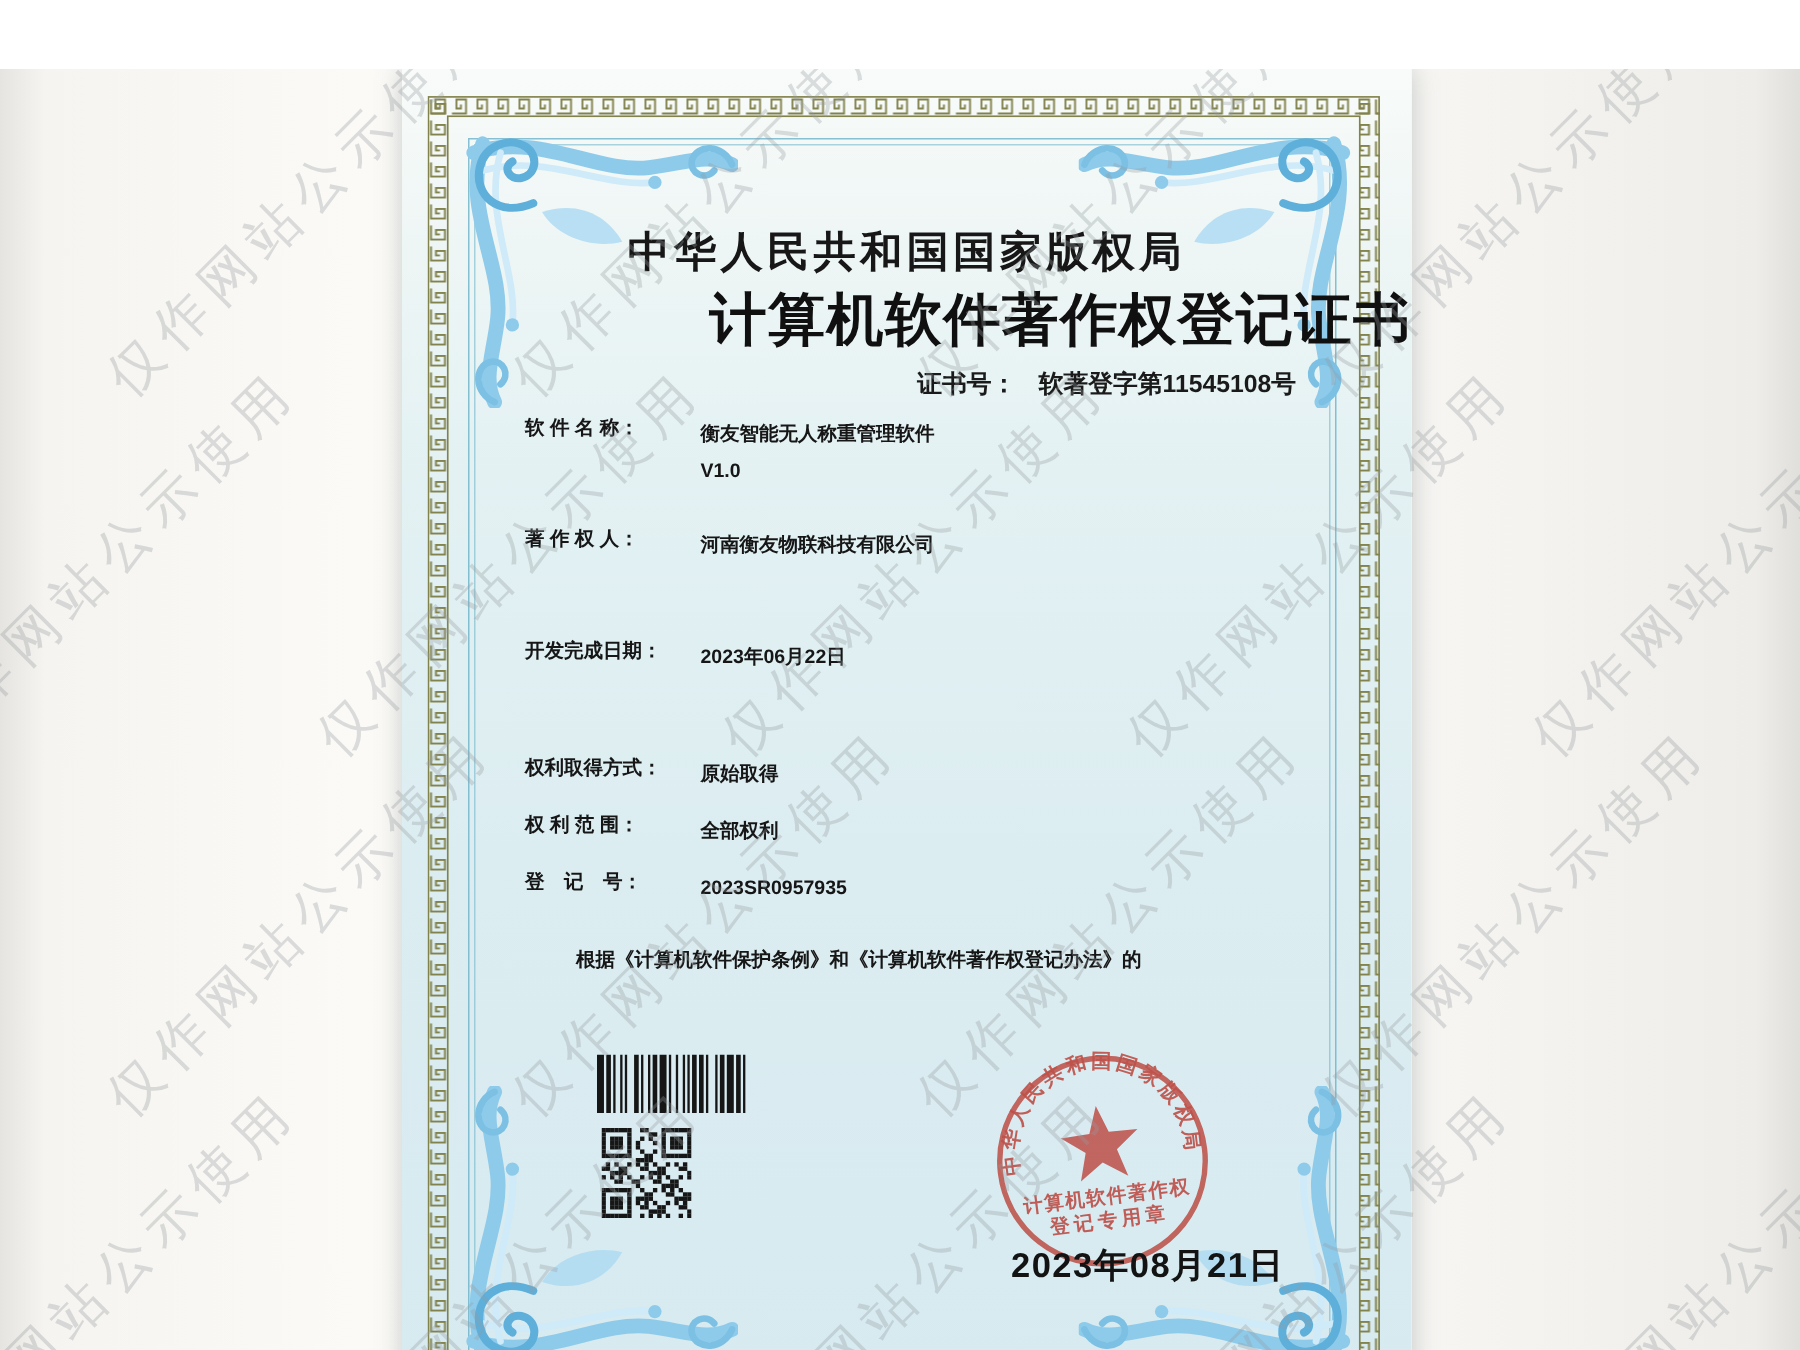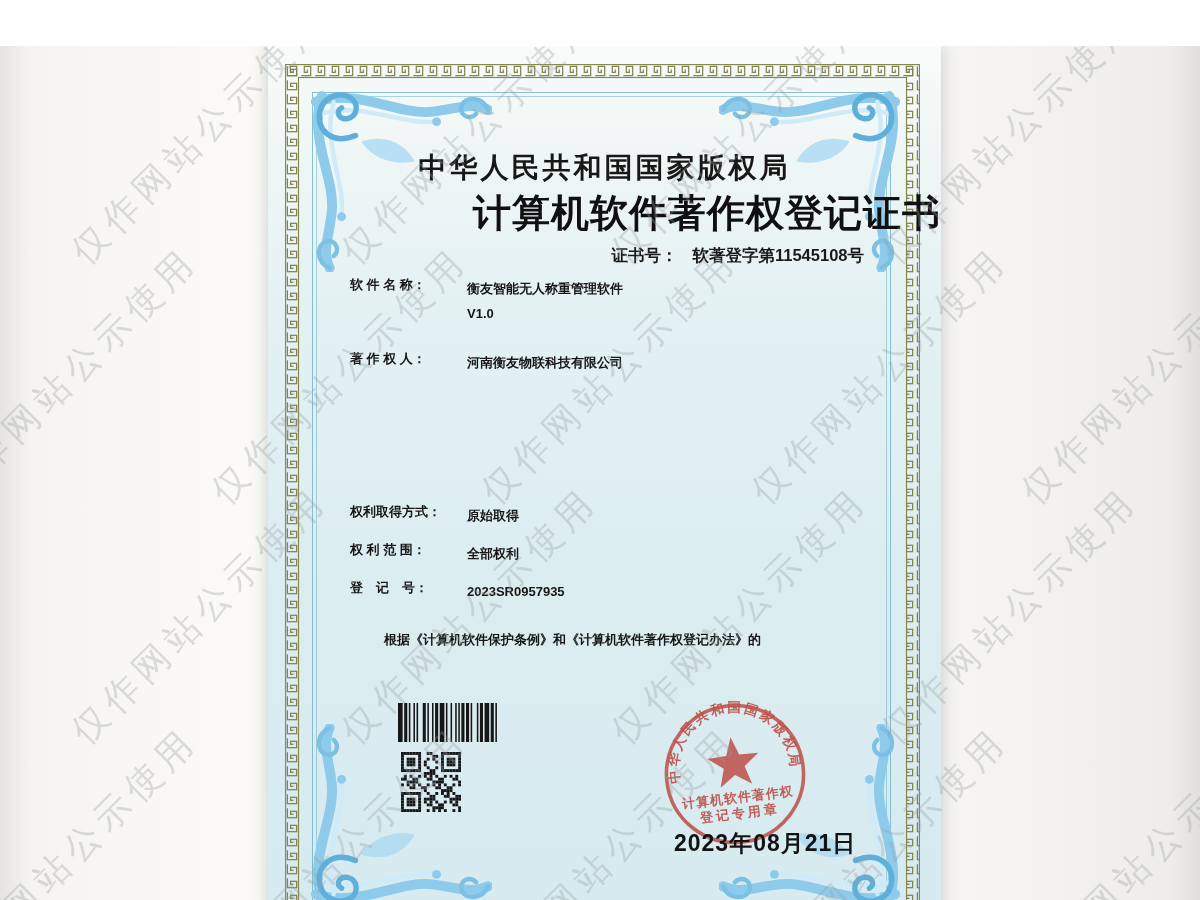--- a/index.html
+++ b/index.html
@@ -106,20 +106,24 @@
     <div class="frow r0">
       <span class="flabel">软 件 名 称：</span>
       <span class="fval">
         <span>衡友智能无人称重管理软件</span><br>
         <span>V1.0</span>
       </span>
     </div>
     <div class="frow r1">
       <span class="flabel">著 作 权 人：</span>
       <span class="fval">河南衡友物联科技有限公司</span>
+    </div>
+    <div class="frow r2">
+      <span class="flabel">开发完成日期：</span>
+      <span class="fval">2023年06月22日</span>
     </div>
     <div class="frow r4">
       <span class="flabel">权利取得方式：</span>
       <span class="fval">原始取得</span>
     </div>
     <div class="frow r5">
       <span class="flabel">权 利 范 围：</span>
       <span class="fval">全部权利</span>
     </div>
     <div class="frow r6">

